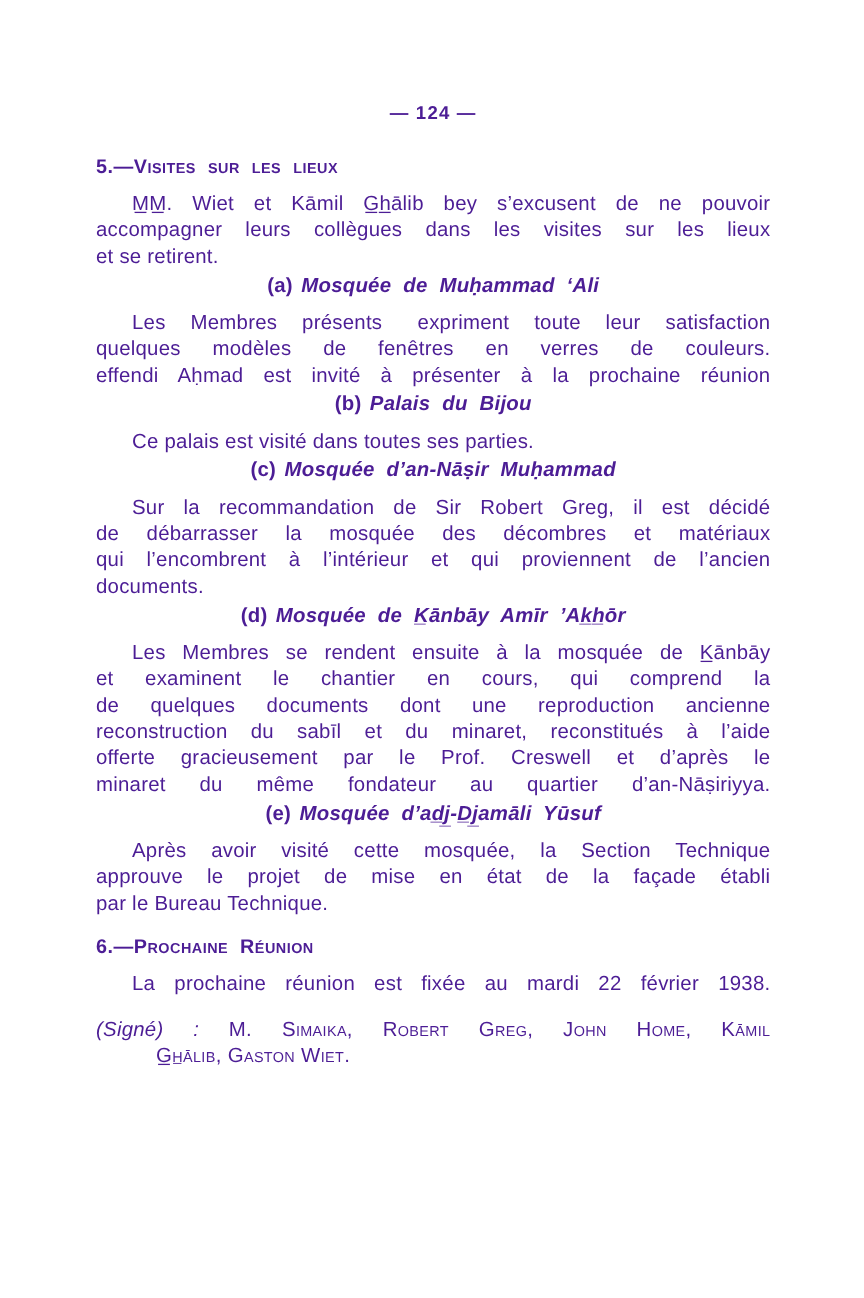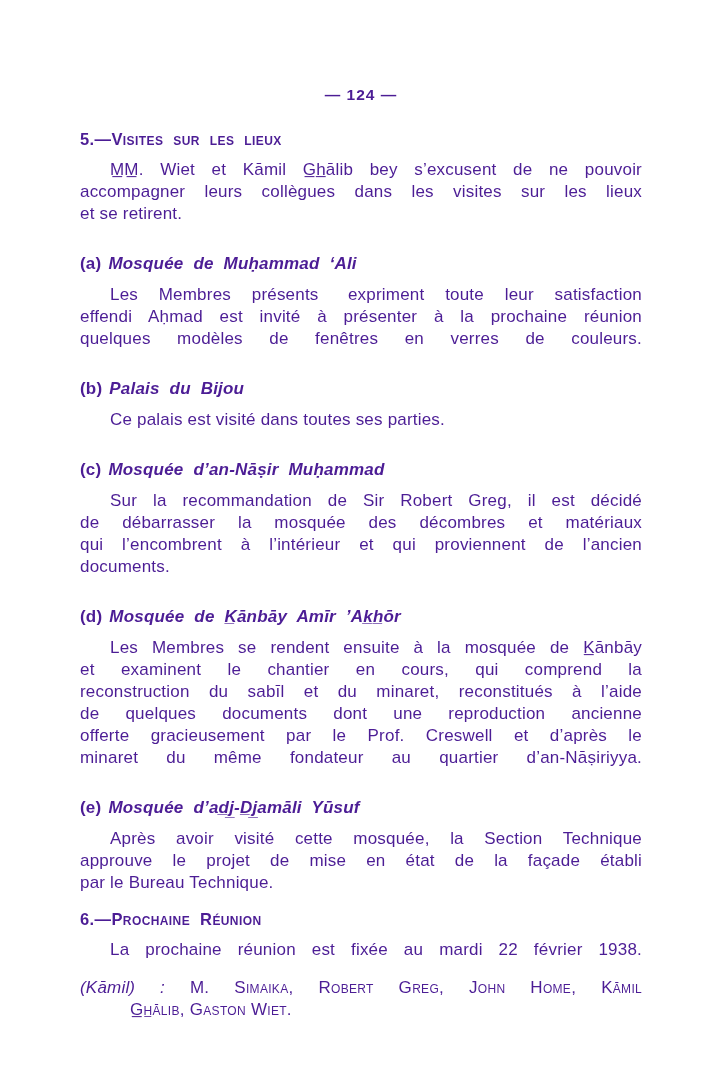--- a/index.html
+++ b/index.html
@@ -36,23 +36,24 @@
     font-weight: bold;
     font-size: 16.5px;
     margin: 14px 0 9px 0;
     word-spacing: 5px;
     letter-spacing: 0.4px;
   }
   .num-heading .h-title {
     font-variant: small-caps;
   }
   .let-heading {
+    text-align: center;
     font-weight: bold;
     font-size: 17px;
-    margin: 28px 0 9px 0;
+    margin: 2px 0 9px 0;
     word-spacing: 5px;
   }
   .let-heading .h-title {
     font-style: italic;
   }
   .h-label {
     margin-right: 7px;
   }
   .para {
     margin: 0;
@@ -103,22 +104,22 @@
         <div class="line short-last">et se retirent.</div>
       </div>
   </div>
 
   <div>
     <div class="let-heading">
       <span class="h-label">(a)</span><span class="h-title">Mosquée de Muḥammad ‘Ali</span>
     </div>
     <div class="para">
         <div class="line">Les Membres présents  expriment toute leur satisfaction</div>
+        <div class="line">quelques modèles de fenêtres en verres de couleurs.</div>
         <div class="line">effendi Aḥmad est invité à présenter à la prochaine réunion</div>
-        <div class="line">quelques modèles de fenêtres en verres de couleurs.</div>
       </div>
   </div>
 
   <div>
     <div class="let-heading">
       <span class="h-label">(b)</span><span class="h-title">Palais du Bijou</span>
     </div>
     <div class="para">
         <div class="line short-last">Ce palais est visité dans toutes ses parties.</div>
       </div>
@@ -136,22 +137,22 @@
       </div>
   </div>
 
   <div>
     <div class="let-heading">
       <span class="h-label">(d)</span><span class="h-title">Mosquée de K̲ānbāy Amīr ’Ak̲h̲ōr</span>
     </div>
     <div class="para">
         <div class="line">Les Membres se rendent ensuite à la mosquée de K̲ānbāy</div>
         <div class="line">et examinent le chantier en cours, qui comprend la</div>
+        <div class="line">de quelques documents dont une reproduction ancienne</div>
         <div class="line">reconstruction du sabīl et du minaret, reconstitués à l’aide</div>
-        <div class="line">de quelques documents dont une reproduction ancienne</div>
         <div class="line">offerte gracieusement par le Prof. Creswell et d’après le</div>
         <div class="line">minaret du même fondateur au quartier d’an-Nāṣiriyya.</div>
       </div>
   </div>
 
   <div>
     <div class="let-heading">
       <span class="h-label">(e)</span><span class="h-title">Mosquée d’ad̲j̲-D̲j̲amāli Yūsuf</span>
     </div>
     <div class="para">
@@ -165,20 +166,20 @@
     <div class="num-heading">
       <span class="h-num">6.—</span><span class="h-title">Prochaine Réunion</span>
     </div>
     <div class="para">
         <div class="line">La prochaine réunion est fixée au mardi 22 février 1938.</div>
       </div>
   </div>
 
   <div class="signature">
     <div class="sig-line1">
-      <span class="sig-label">(Kāmil) : </span><span class="sc">M. Simaika, Robert Greg, John Home, Kāmil</span>
+      <span class="sig-label">(Signé) : </span><span class="sc">M. Simaika, Robert Greg, John Home, Kāmil</span>
     </div>
     <div class="sig-line2">
       <span class="sc">G̲h̲ālib, Gaston Wiet.</span>
     </div>
   </div>
 
 </div>
 
 </body></html>

